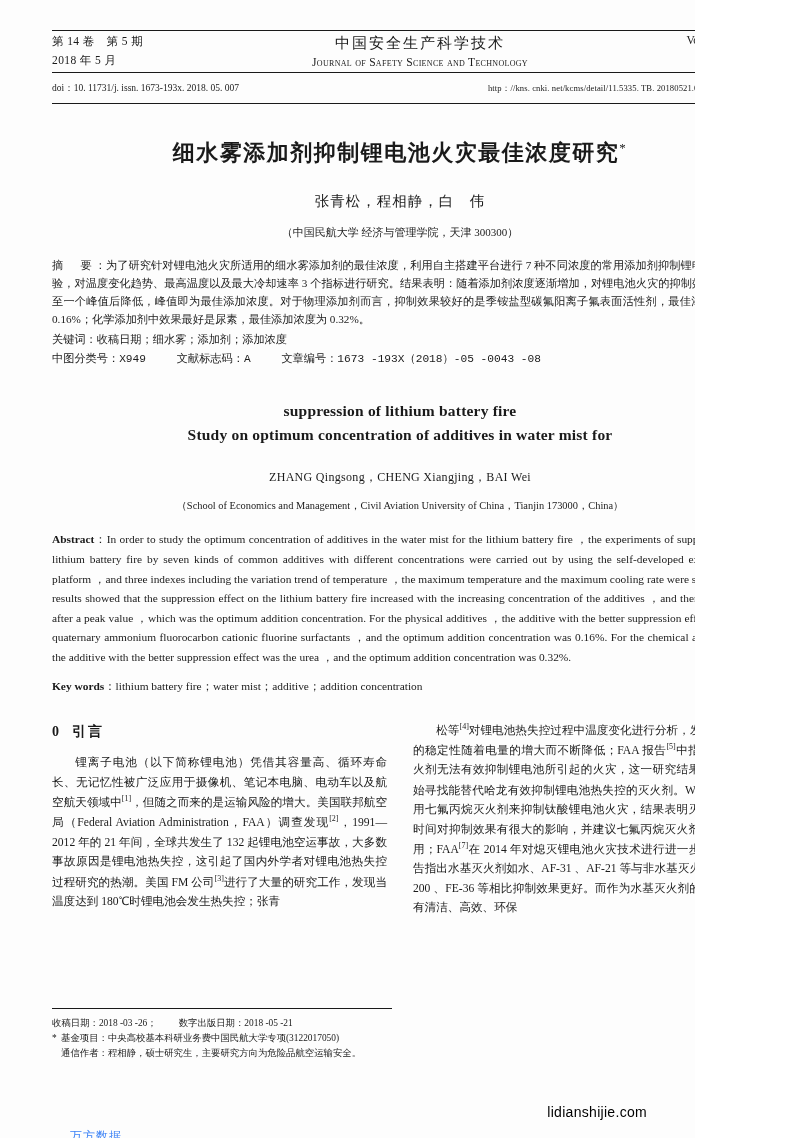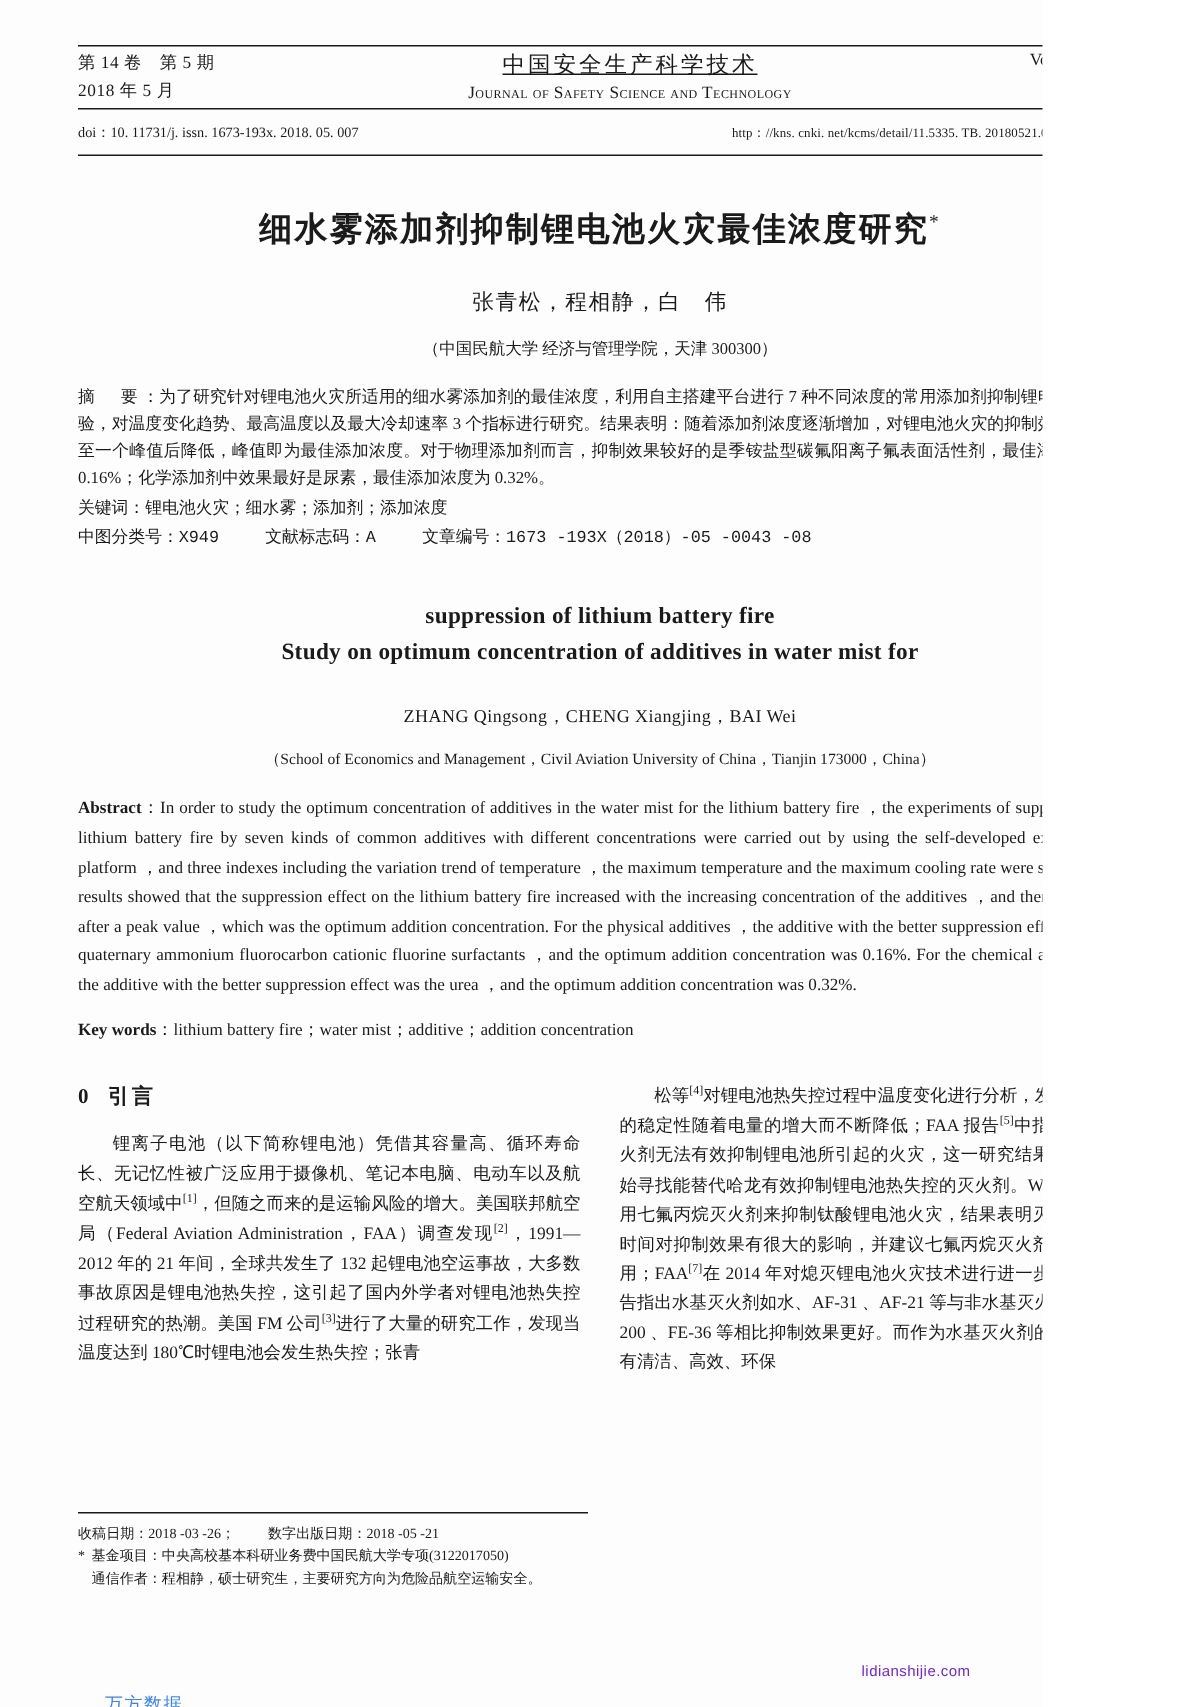--- a/index.html
+++ b/index.html
@@ -29,21 +29,21 @@
     border-bottom: 1.2px solid #1a1a1a;
     padding: 3px 0 4px 0;
     display: flex;
     align-items: flex-start;
   }
   .runhead .col-l { width: 190px; }
   .runhead .col-c { flex: 1; text-align: center; }
   .runhead .col-r { width: 150px; text-align: right; }
   .rh-line1 { font-size: 11.5px; letter-spacing: .4px; }
   .rh-line2 { font-size: 11.5px; margin-top: 4px; letter-spacing: .4px; }
-  .rh-journal-cn { font-size: 15px; letter-spacing: 2px; text-decoration: underline; }
+  .rh-journal-cn { font-size: 15px; letter-spacing: 2px; }
   .rh-journal-en { font-size: 11.5px; font-variant: small-caps; margin-top: 3px; letter-spacing: .3px; }
   .rh-vol { font-size: 11.5px; }
   .rh-date { font-size: 11.5px; margin-top: 4px; }
 
   
   .doiline {
     display: flex;
     justify-content: space-between;
     align-items: baseline;
     font-size: 9.5px;
@@ -163,22 +163,22 @@
     left: 70px;
     top: 1128px;
     font-size: 12px;
     color: #3b82f6;
     letter-spacing: 1px;
   }
   .sitemark {
     position: absolute;
     right: 48px;
     bottom: 18px;
-    font-size: 10px;
-    color: #6d28d9;
+    font-size: 14px;
+    color: #000000;
     font-family: "Liberation Sans", sans-serif;
     letter-spacing: .3px;
   }
 </style>
 </head>
 <body>
 
 <div class="page">
   <div class="inner">
 
@@ -205,21 +205,21 @@
     <div class="title-cn">
       <span>细水雾添加剂抑制锂电池火灾最佳浓度研究</span><span class="star">*</span>
     </div>
     <div class="authors-cn">张青松，程相静，白　伟</div>
     <div class="affil-cn">（中国民航大学 经济与管理学院，天津 300300）</div>
 
     <div class="abs-cn">
       <span class="lbl">摘　要</span><span>：为了研究针对锂电池火灾所适用的细水雾添加剂的最佳浓度，利用自主搭建平台进行 7 种不同浓度的常用添加剂抑制锂电池火灾实验，对温度变化趋势、最高温度以及最大冷却速率 3 个指标进行研究。结果表明：随着添加剂浓度逐渐增加，对锂电池火灾的抑制效果增加，至一个峰值后降低，峰值即为最佳添加浓度。对于物理添加剂而言，抑制效果较好的是季铵盐型碳氟阳离子氟表面活性剂，最佳添加浓度为 0.16%；化学添加剂中效果最好是尿素，最佳添加浓度为 0.32%。</span>
     </div>
     <div class="kw-cn">
-      <span>关键词</span><span>：锂电池火灾；细水雾；添加剂；添加浓度</span>
+      <span>关键词</span><span>：收稿日期；细水雾；添加剂；添加浓度</span>
     </div>
     <div class="clc-cn">
       <span>中图分类号：X949</span>
       <span>文献标志码：A</span>
       <span>文章编号：1673 -193X（2018）-05 -0043 -08</span>
     </div>
 
     <div class="title-en">
       <div>suppression of lithium battery fire</div>
       <div>Study on optimum concentration of additives in water mist for</div>

